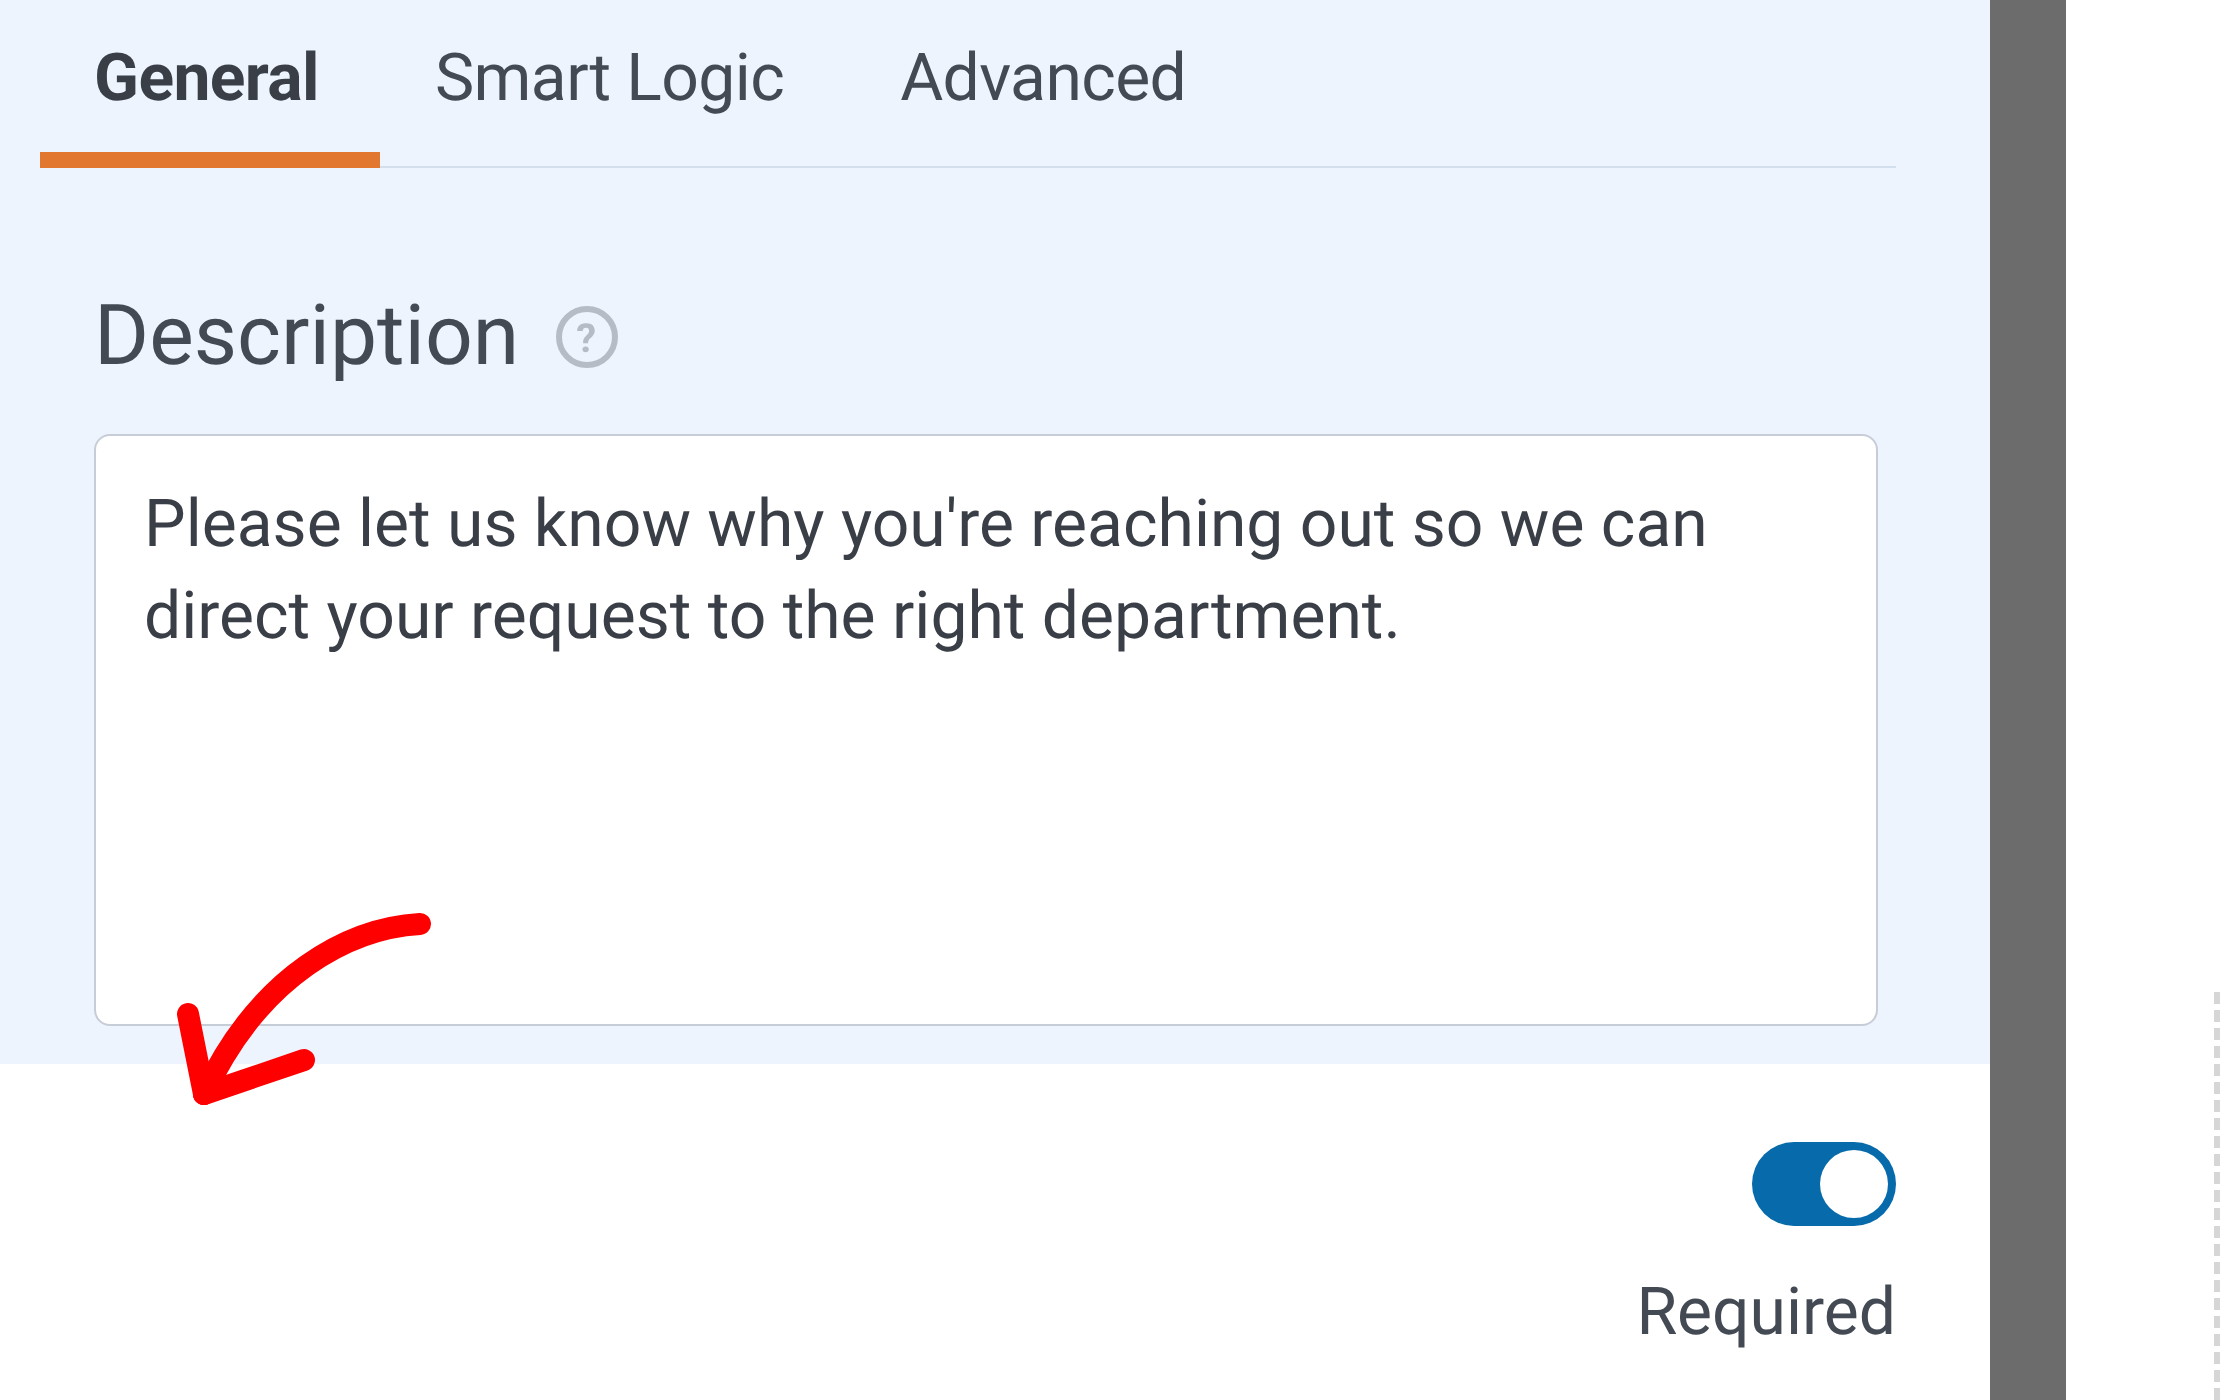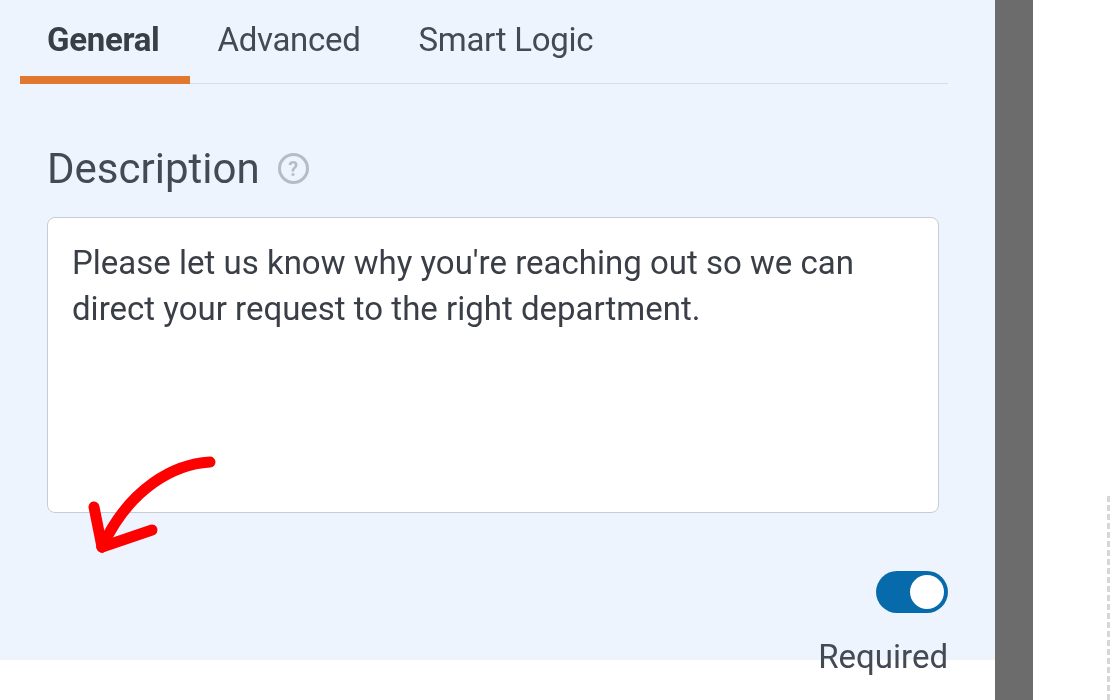--- a/index.html
+++ b/index.html
@@ -8,21 +8,21 @@
     font-family: -apple-system, BlinkMacSystemFont, "Segoe UI", Roboto, Helvetica, Arial, sans-serif;
     background: #ffffff;
     position: relative;
   }
 
   .panel {
     position: absolute;
     left: 0;
     top: 0;
     width: 995px;
-    height: 660px;
+    height: 532px;
     background: #edf4fd;
     padding: 20px 47px 47px 47px;
   }
 
   .darkbar {
     position: absolute;
     left: 995px;
     top: 0;
     width: 38px;
     height: 700px;
@@ -168,22 +168,22 @@
 <body>
 
 <div class="right-white"></div>
 <div class="darkbar"></div>
 <div class="dotted-line"></div>
 
 <div class="panel">
 
   <div class="tabs">
     <div class="tab active">General</div>
+    <div class="tab">Smart Logic</div>
     <div class="tab">Advanced</div>
-    <div class="tab">Smart Logic</div>
   </div>
 
   <div class="field">
     <div class="field-label-row">
       <span class="field-label">Description</span>
       <span class="help-circle">?</span>
     </div>
     <textarea class="textarea" style="">Please let us know why you're reaching out so we can direct your request to the right department.</textarea>
   </div>
 

